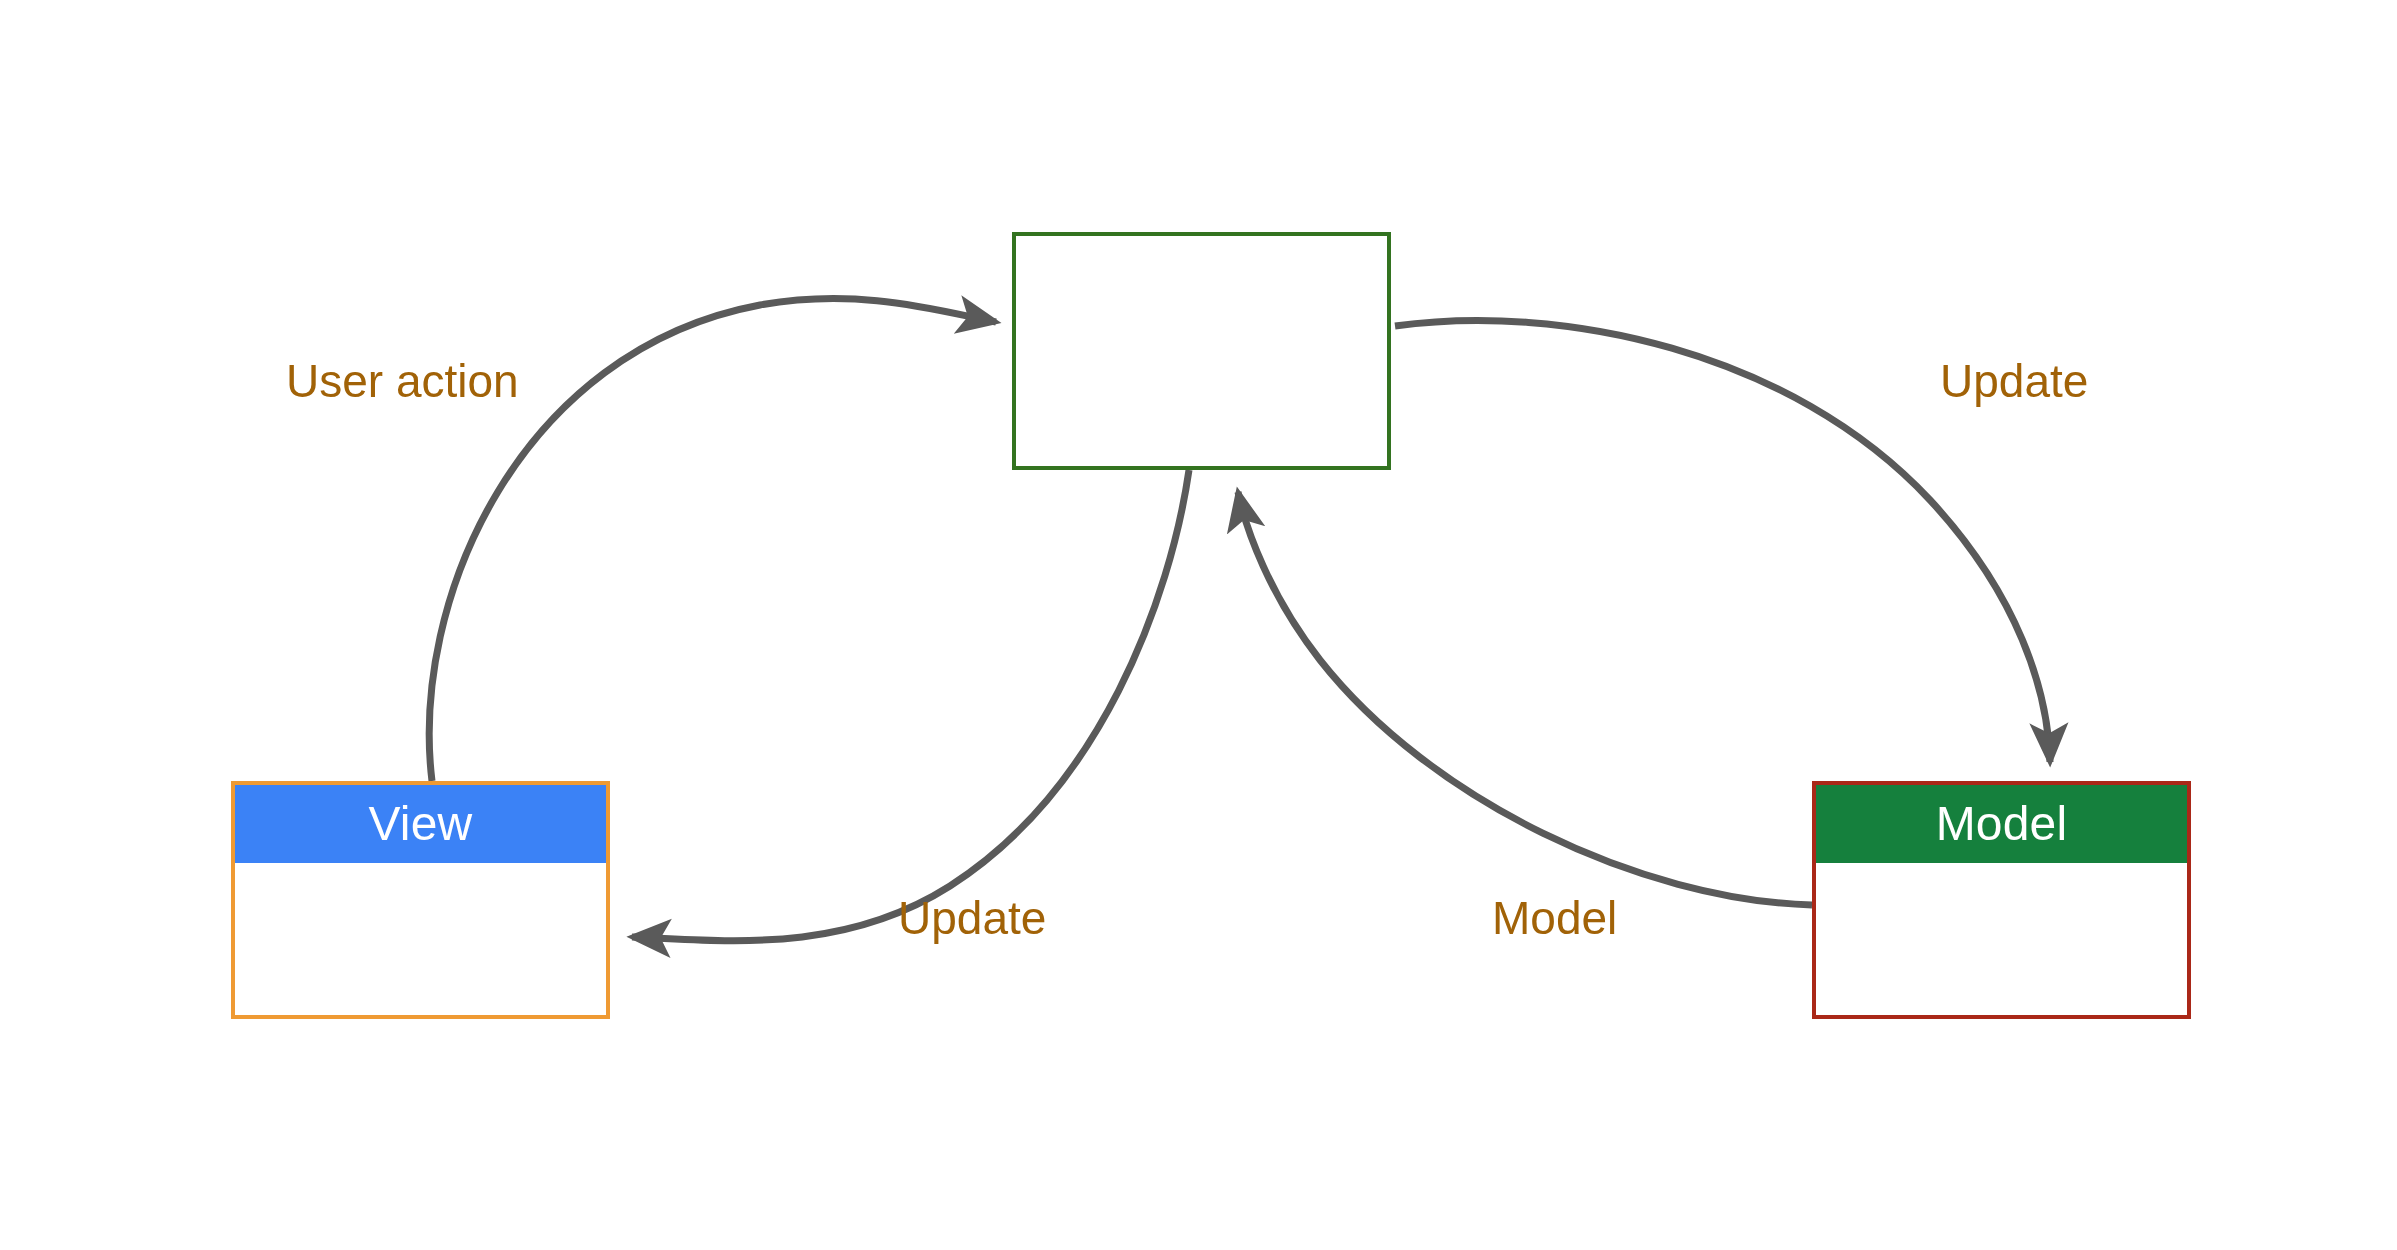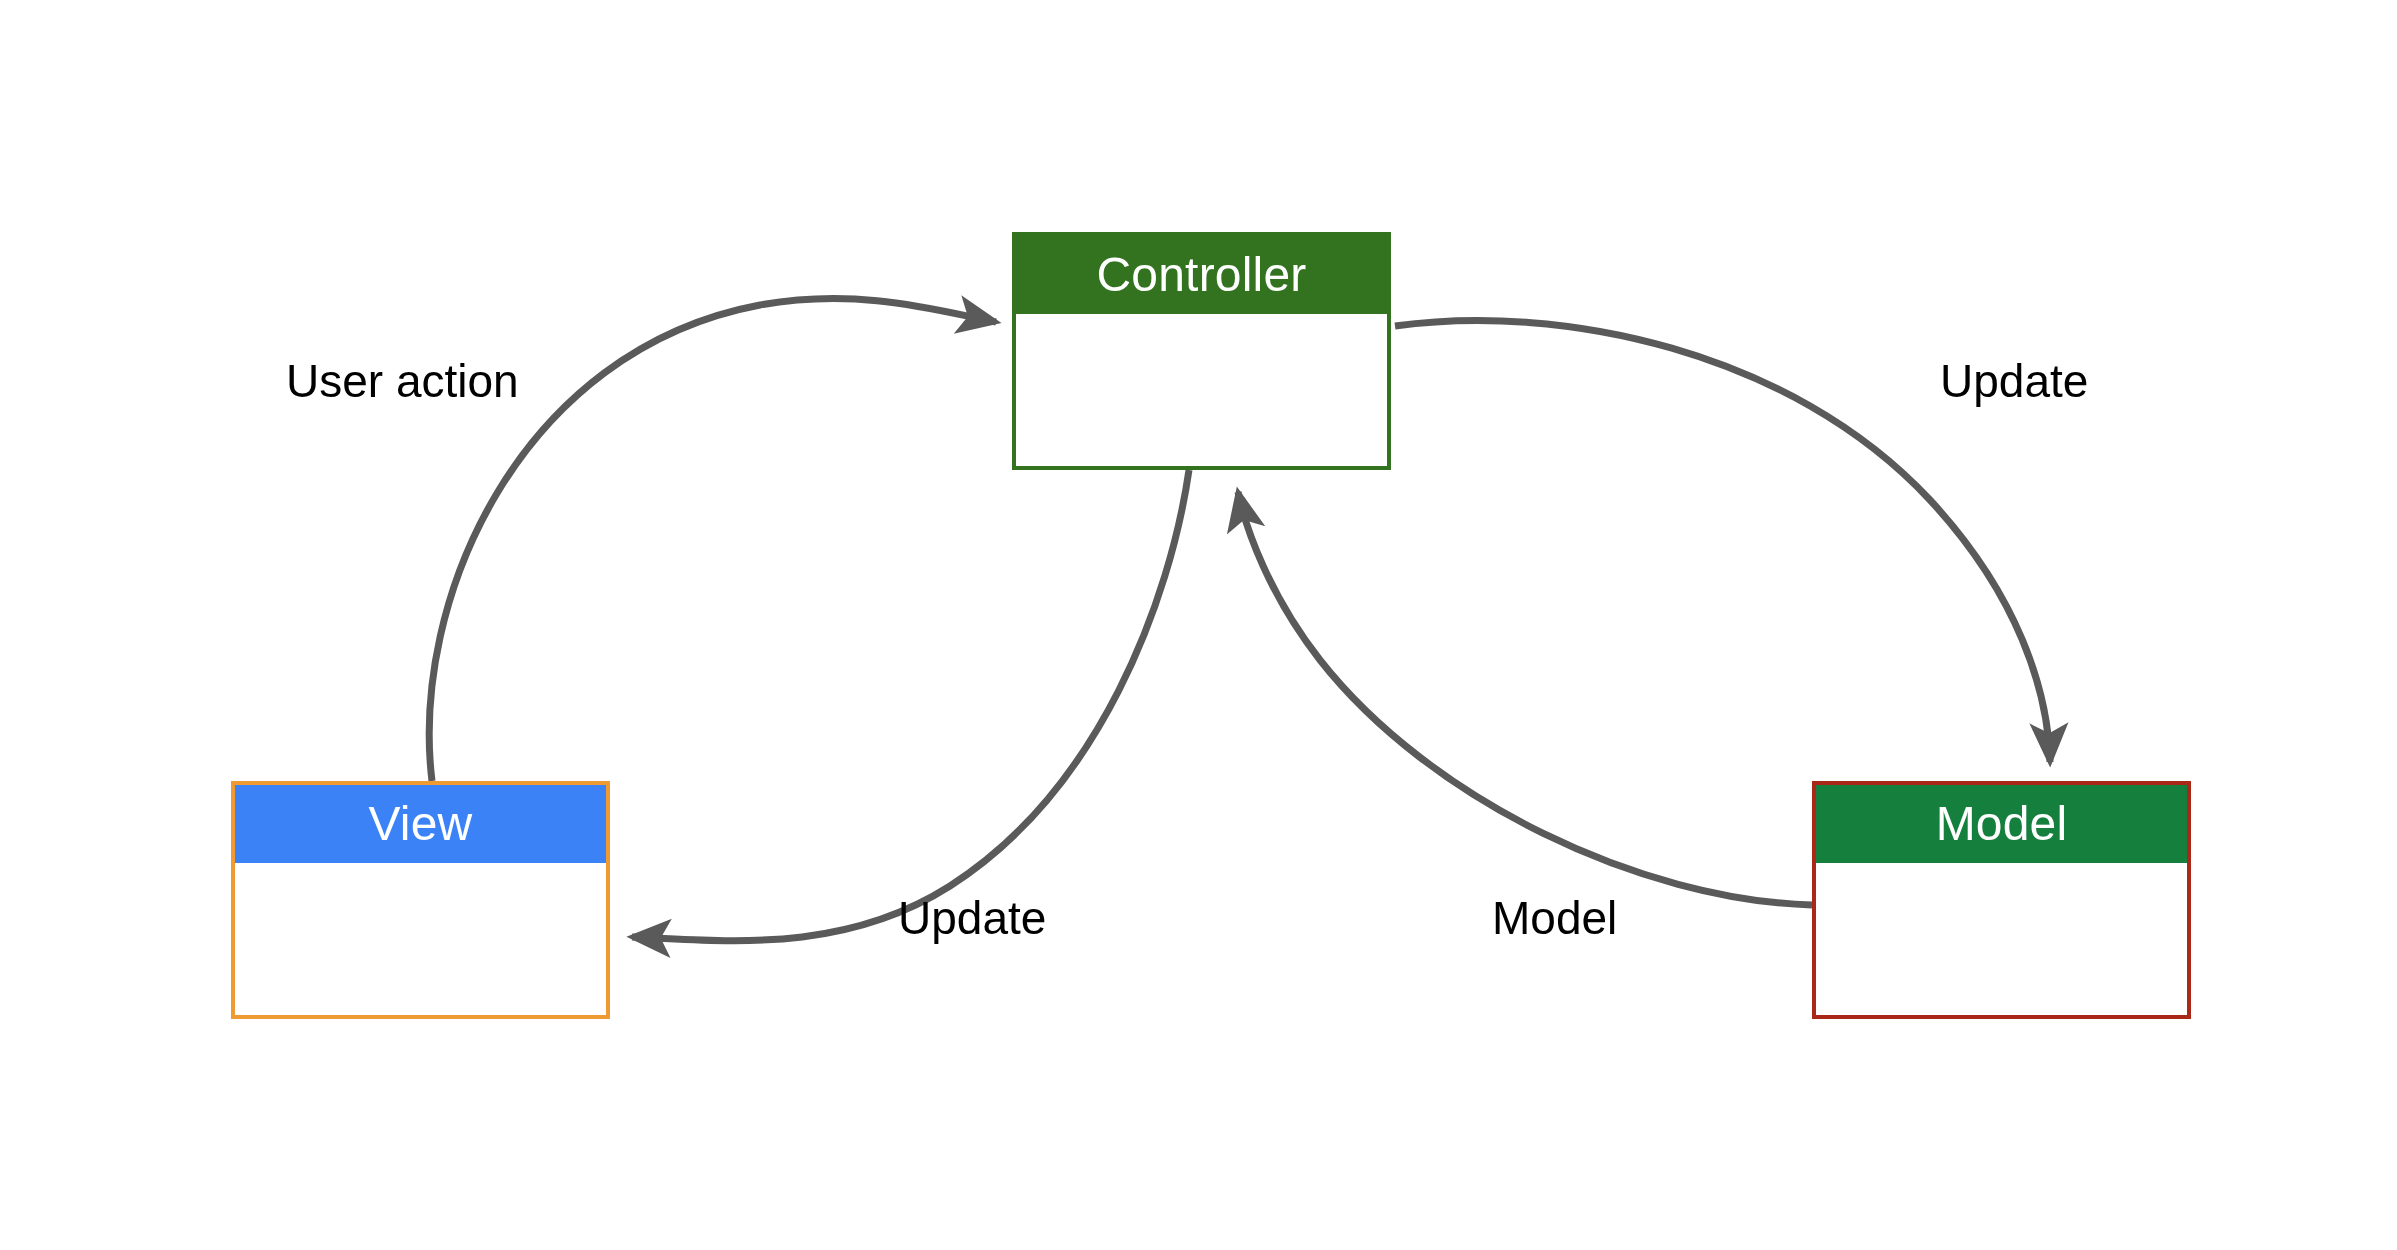--- a/index.html
+++ b/index.html
@@ -78,21 +78,21 @@
     width: 379px;
     height: 238px;
     border: 4px solid #aa2818;
   }
   #node-model .node-header {
     height: 78px;
     background: #15803d;
   }
   .edge-label {
     position: absolute;
-    color: #000000;
+    color: #a16207;
     font-size: 46px;
     font-weight: 400;
     line-height: 1;
     white-space: nowrap;
     font-family: "Liberation Sans", sans-serif;
   }
   #label-user-action { left: 286px; top: 358px; }
   #label-update-right { left: 1940px; top: 358px; }
   #label-update-bottom { left: 898px; top: 895px; }
   #label-notify { left: 1492px; top: 895px; }
@@ -112,21 +112,20 @@
     <path d="M 432 781 C 410 600 520 350 760 305 C 860 287 940 311 996 322" fill="none" stroke="#5a5a5a" stroke-width="7" marker-end="url(#arrowhead)"></path>
 
     <path d="M 1395 326 C 1560 303 1790 350 1930 500 C 2018 595 2048 690 2050 762" fill="none" stroke="#5a5a5a" stroke-width="7" marker-end="url(#arrowhead)"></path>
 
     <path d="M 1812 905 C 1640 900 1430 800 1320 660 C 1270 596 1246 530 1238 492" fill="none" stroke="#5a5a5a" stroke-width="7" marker-end="url(#arrowhead)"></path>
 
     <path d="M 1189 470 C 1170 600 1100 790 950 886 C 840 956 720 940 632 937" fill="none" stroke="#5a5a5a" stroke-width="7" marker-end="url(#arrowhead)"></path>
   </svg>
 
   <div class="node-box" id="node-controller">
-    <div class="node-header">Controller</div>
     <div class="node-body"></div>
   </div>
 
   <div class="node-box" id="node-view">
     <div class="node-header">View</div>
     <div class="node-body"></div>
   </div>
 
   <div class="node-box" id="node-model">
     <div class="node-header">Model</div>

